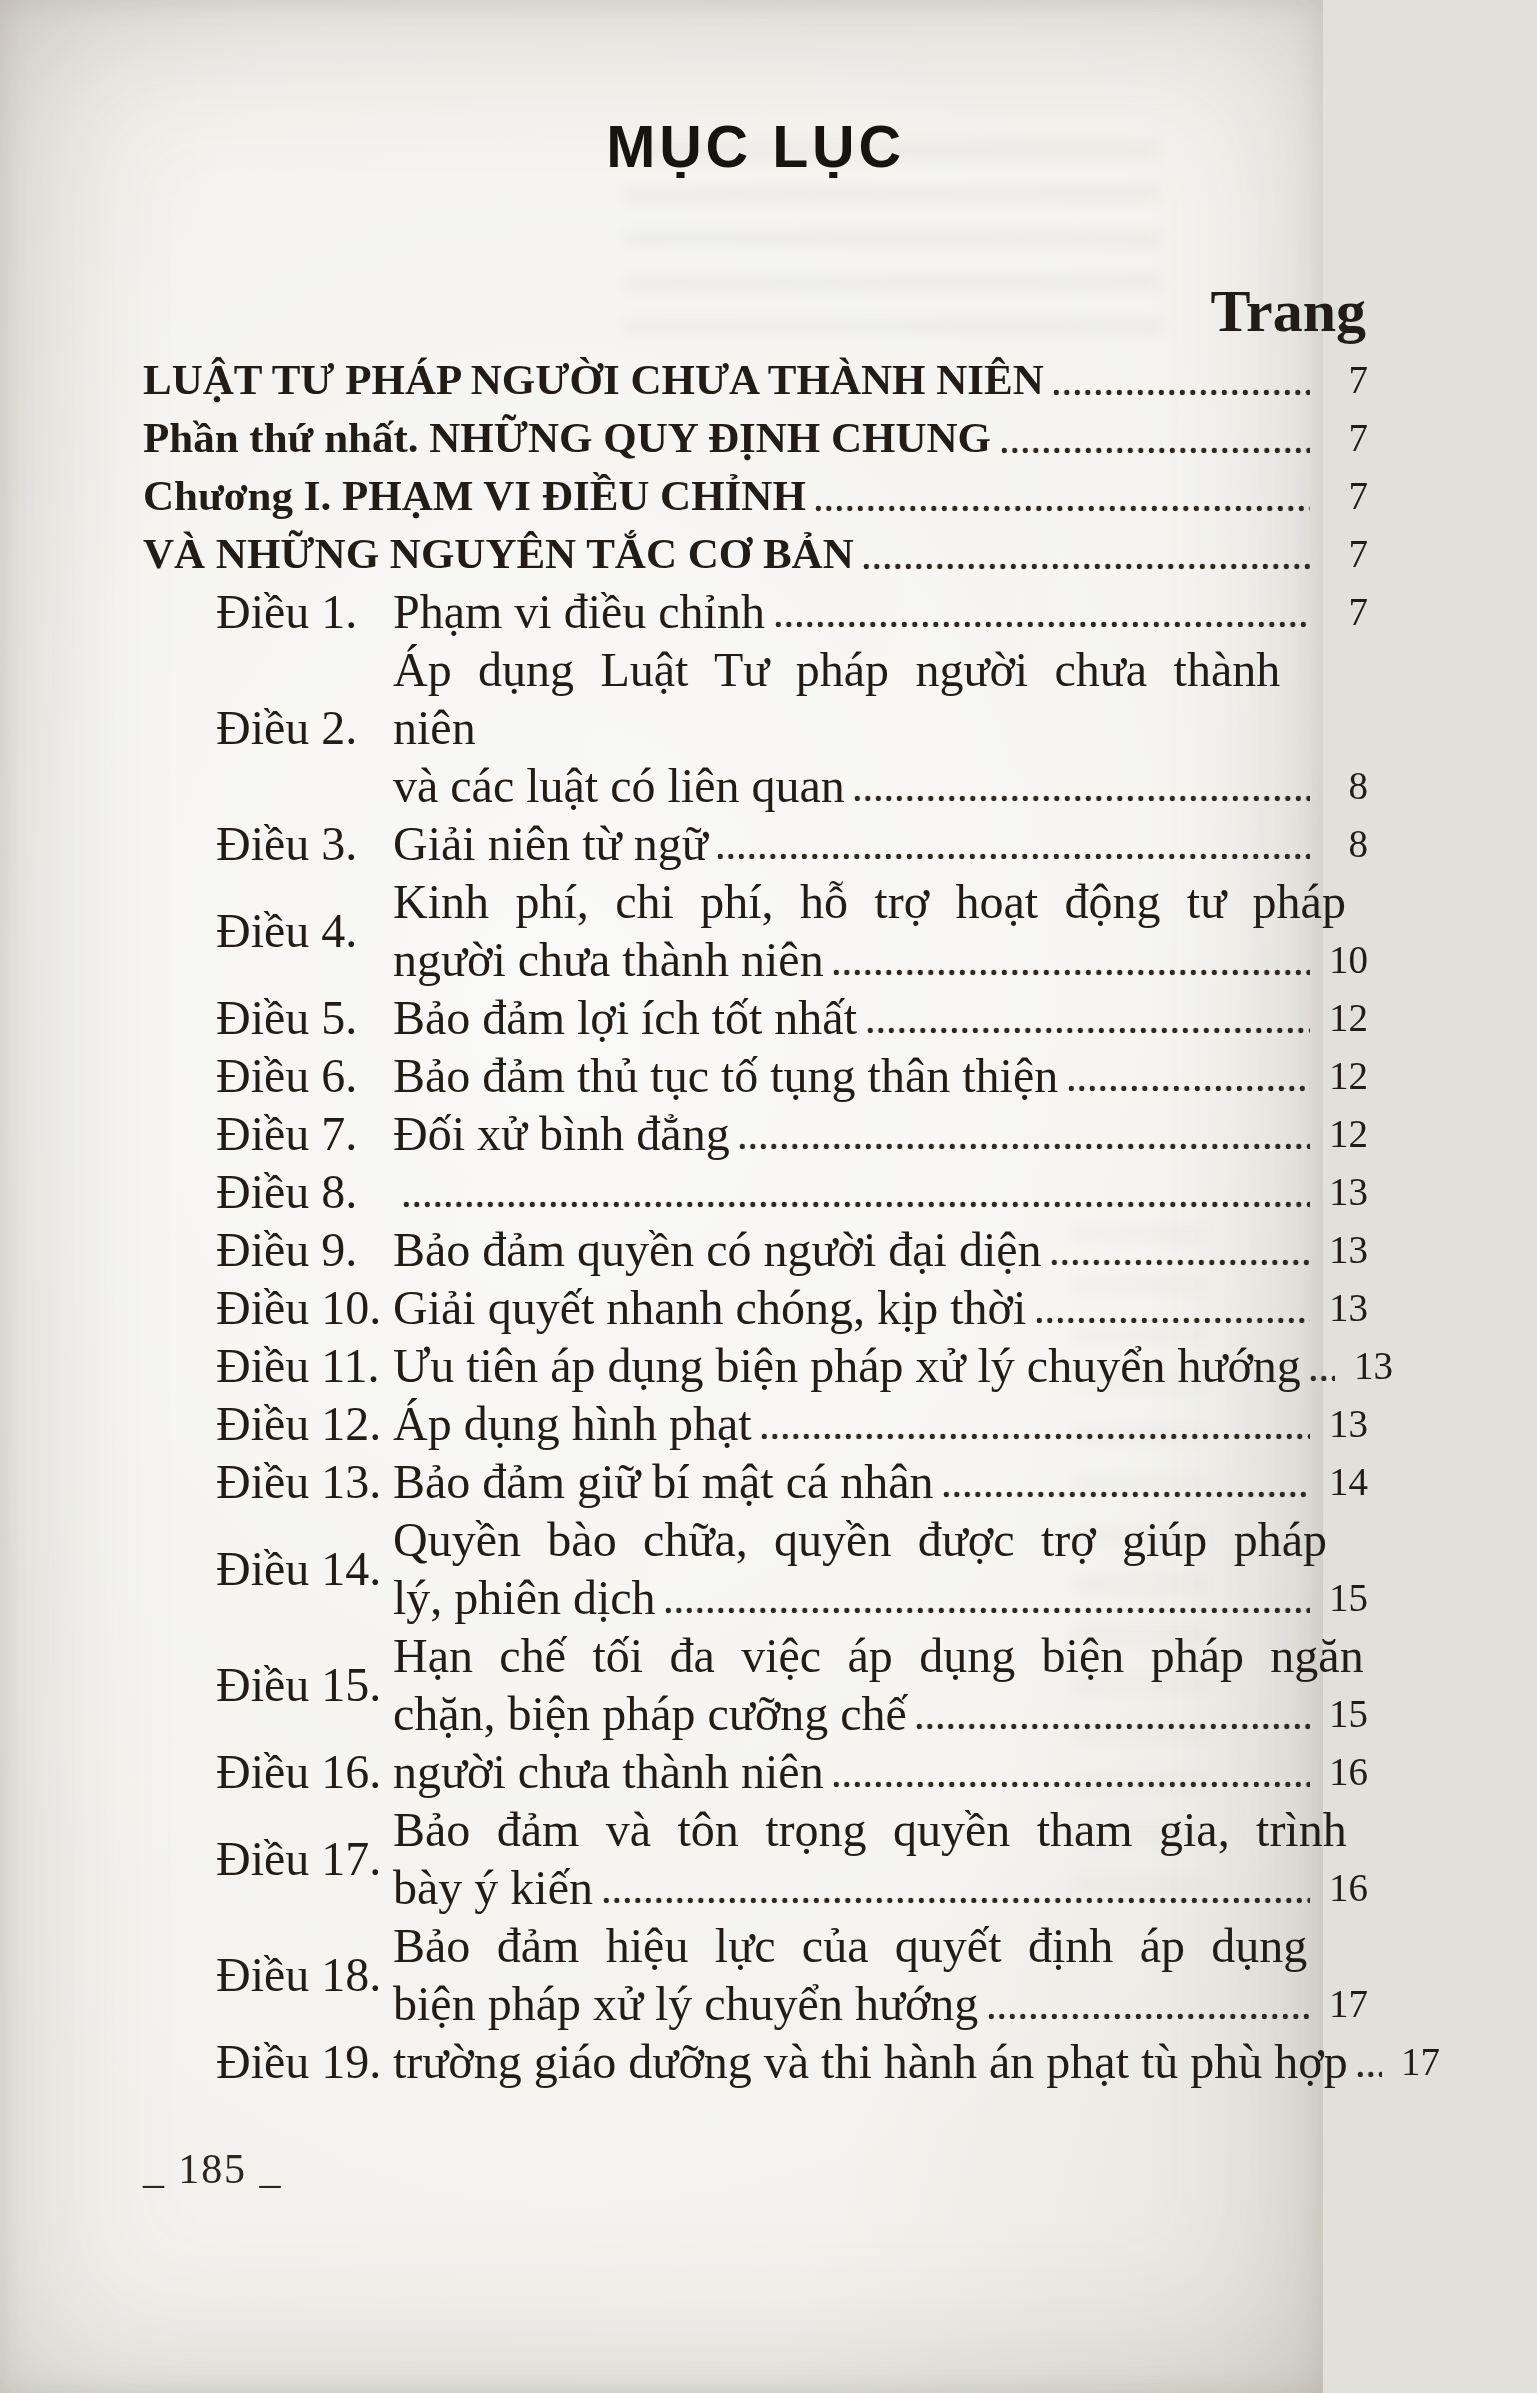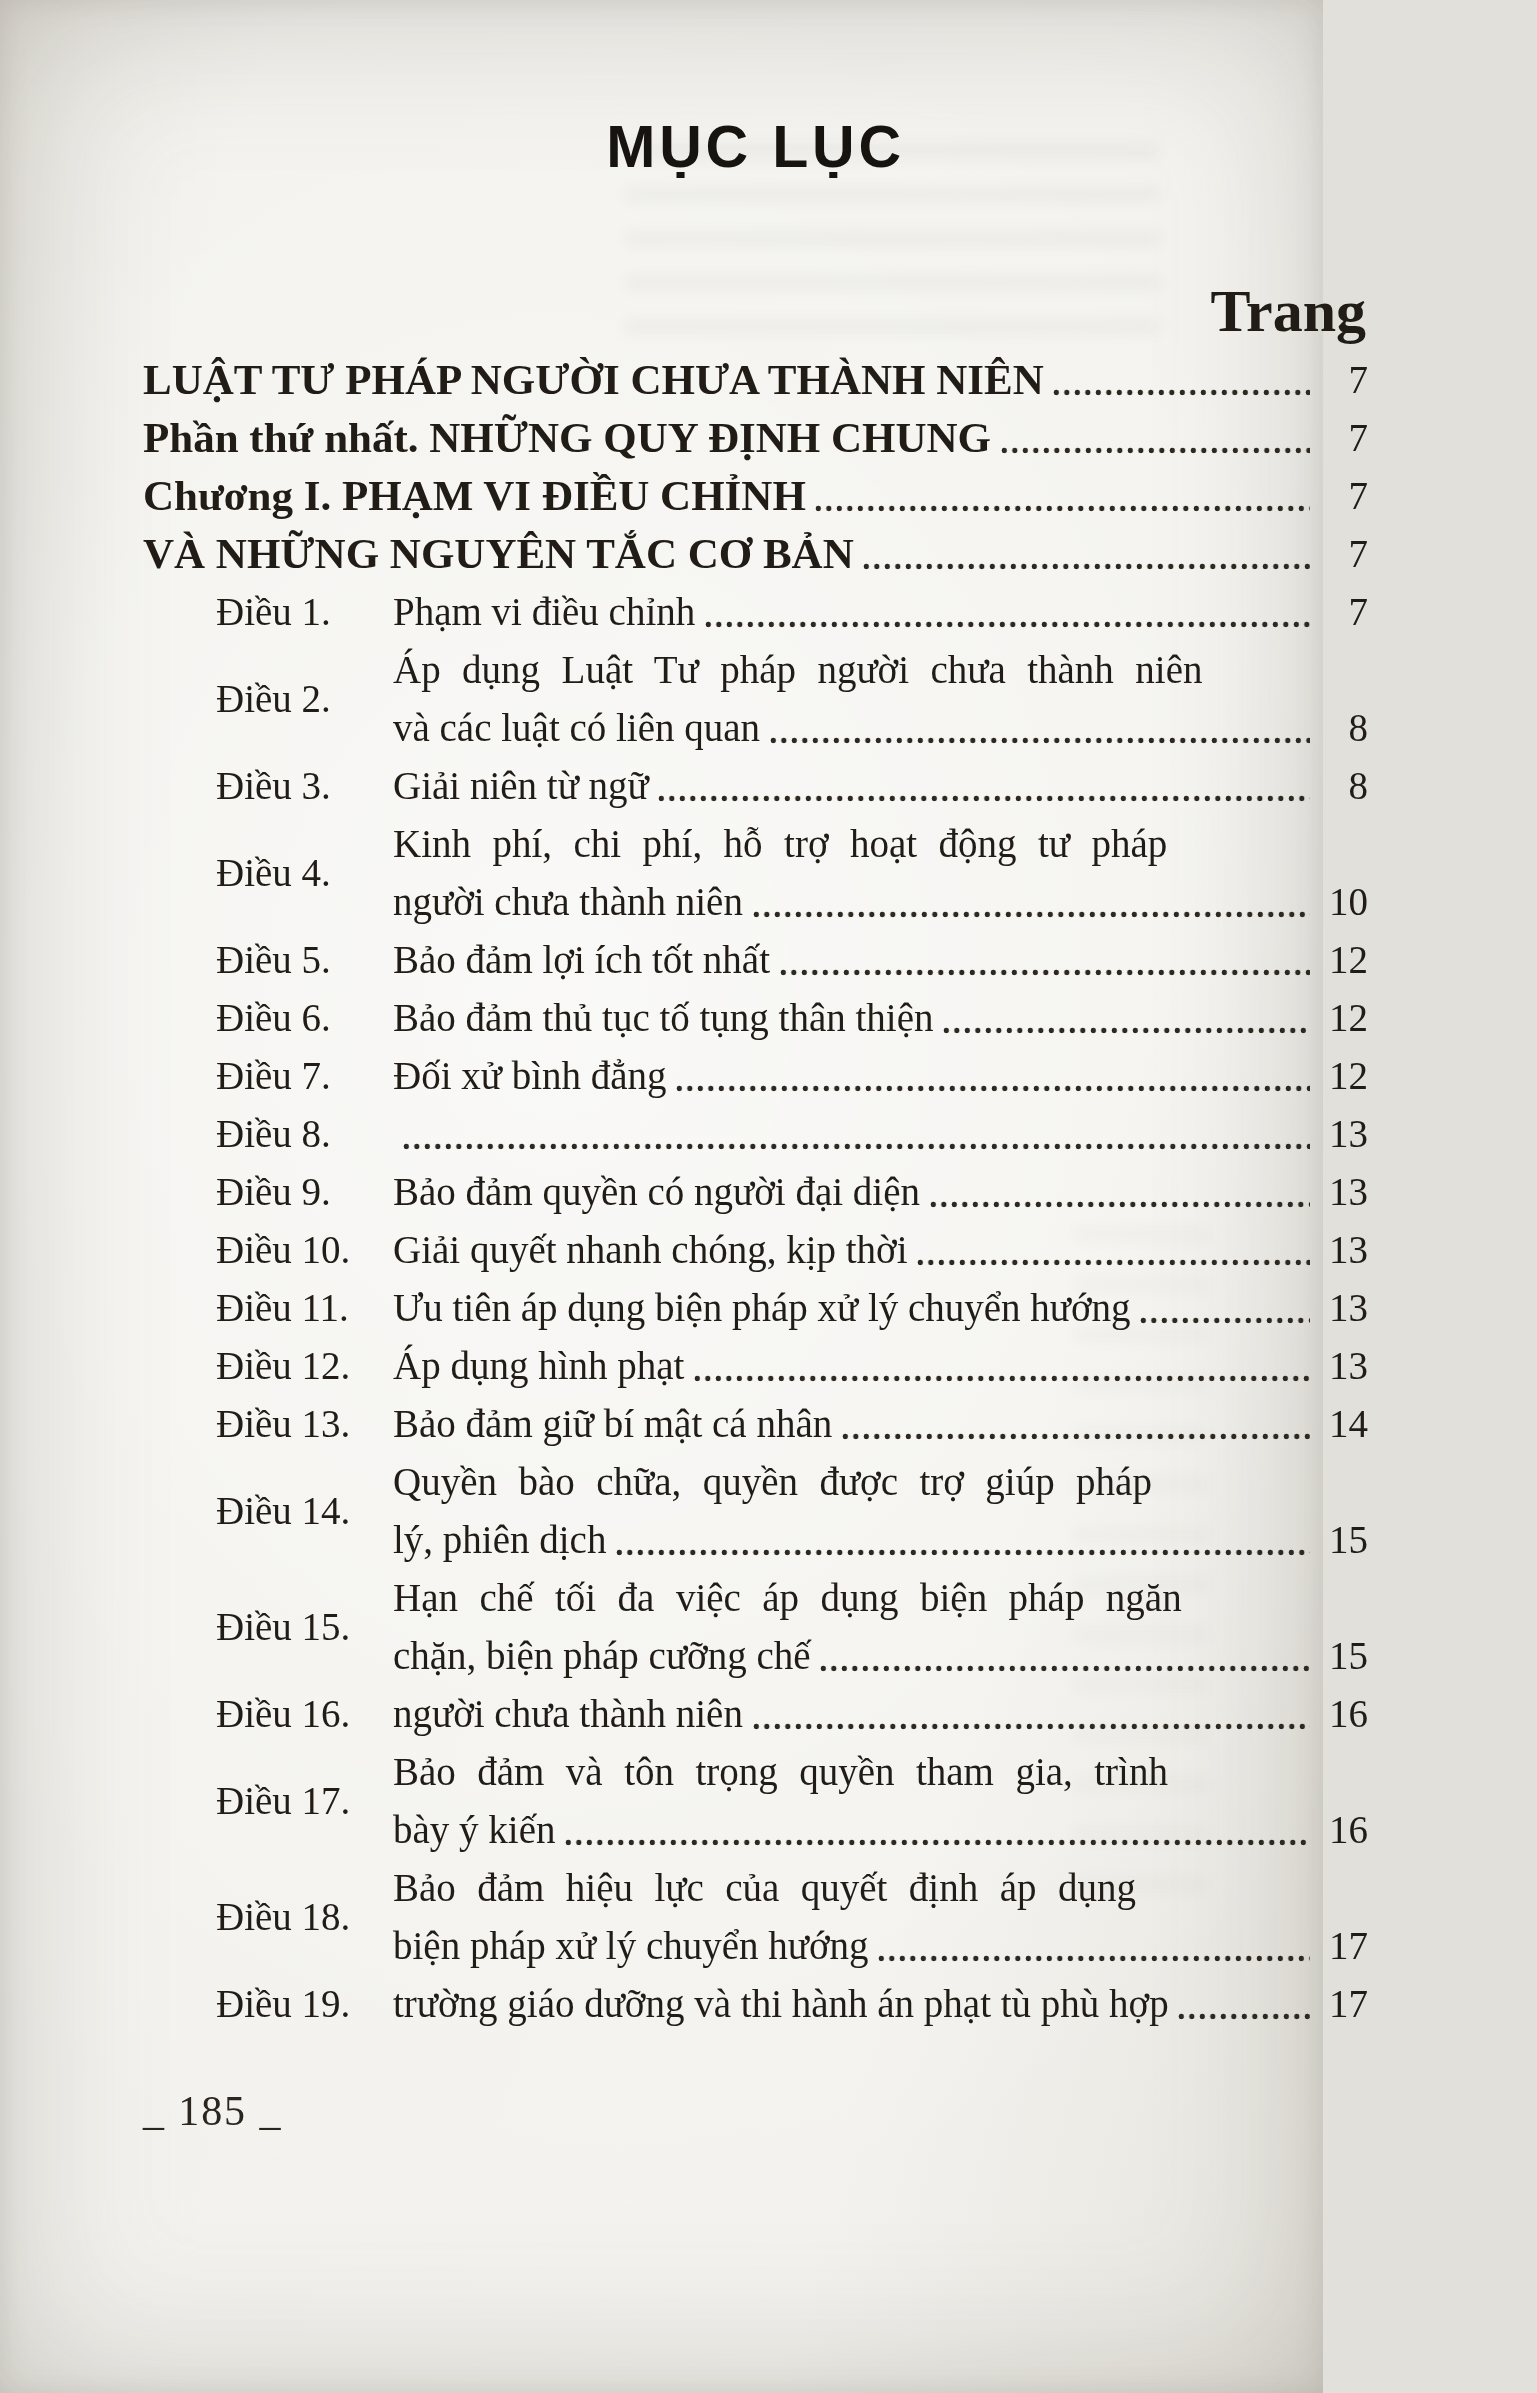--- a/index.html
+++ b/index.html
@@ -57,21 +57,21 @@
     margin-top: 103px;
     text-align: right;
     font-weight: bold;
     font-size: 60px;
     line-height: 54px;
     padding-right: 1.9px;
   }
   .rows { margin-top: 13.4px; }
 
   .row { display: flex; align-items: center; }
-  .line { font-size: 39px; line-height: 58px; }
+  .line { font-size: 48px; line-height: 58px; }
   .row .label {
     flex: none;
     width: 177px;
     margin-left: 73px;
   }
   .row .body { flex: 1; min-width: 0; }
 
   .row.heading { font-weight: bold; }
   .row.heading .text { font-size: 43px; }
   .row.heading .pagenum { font-weight: normal; }

